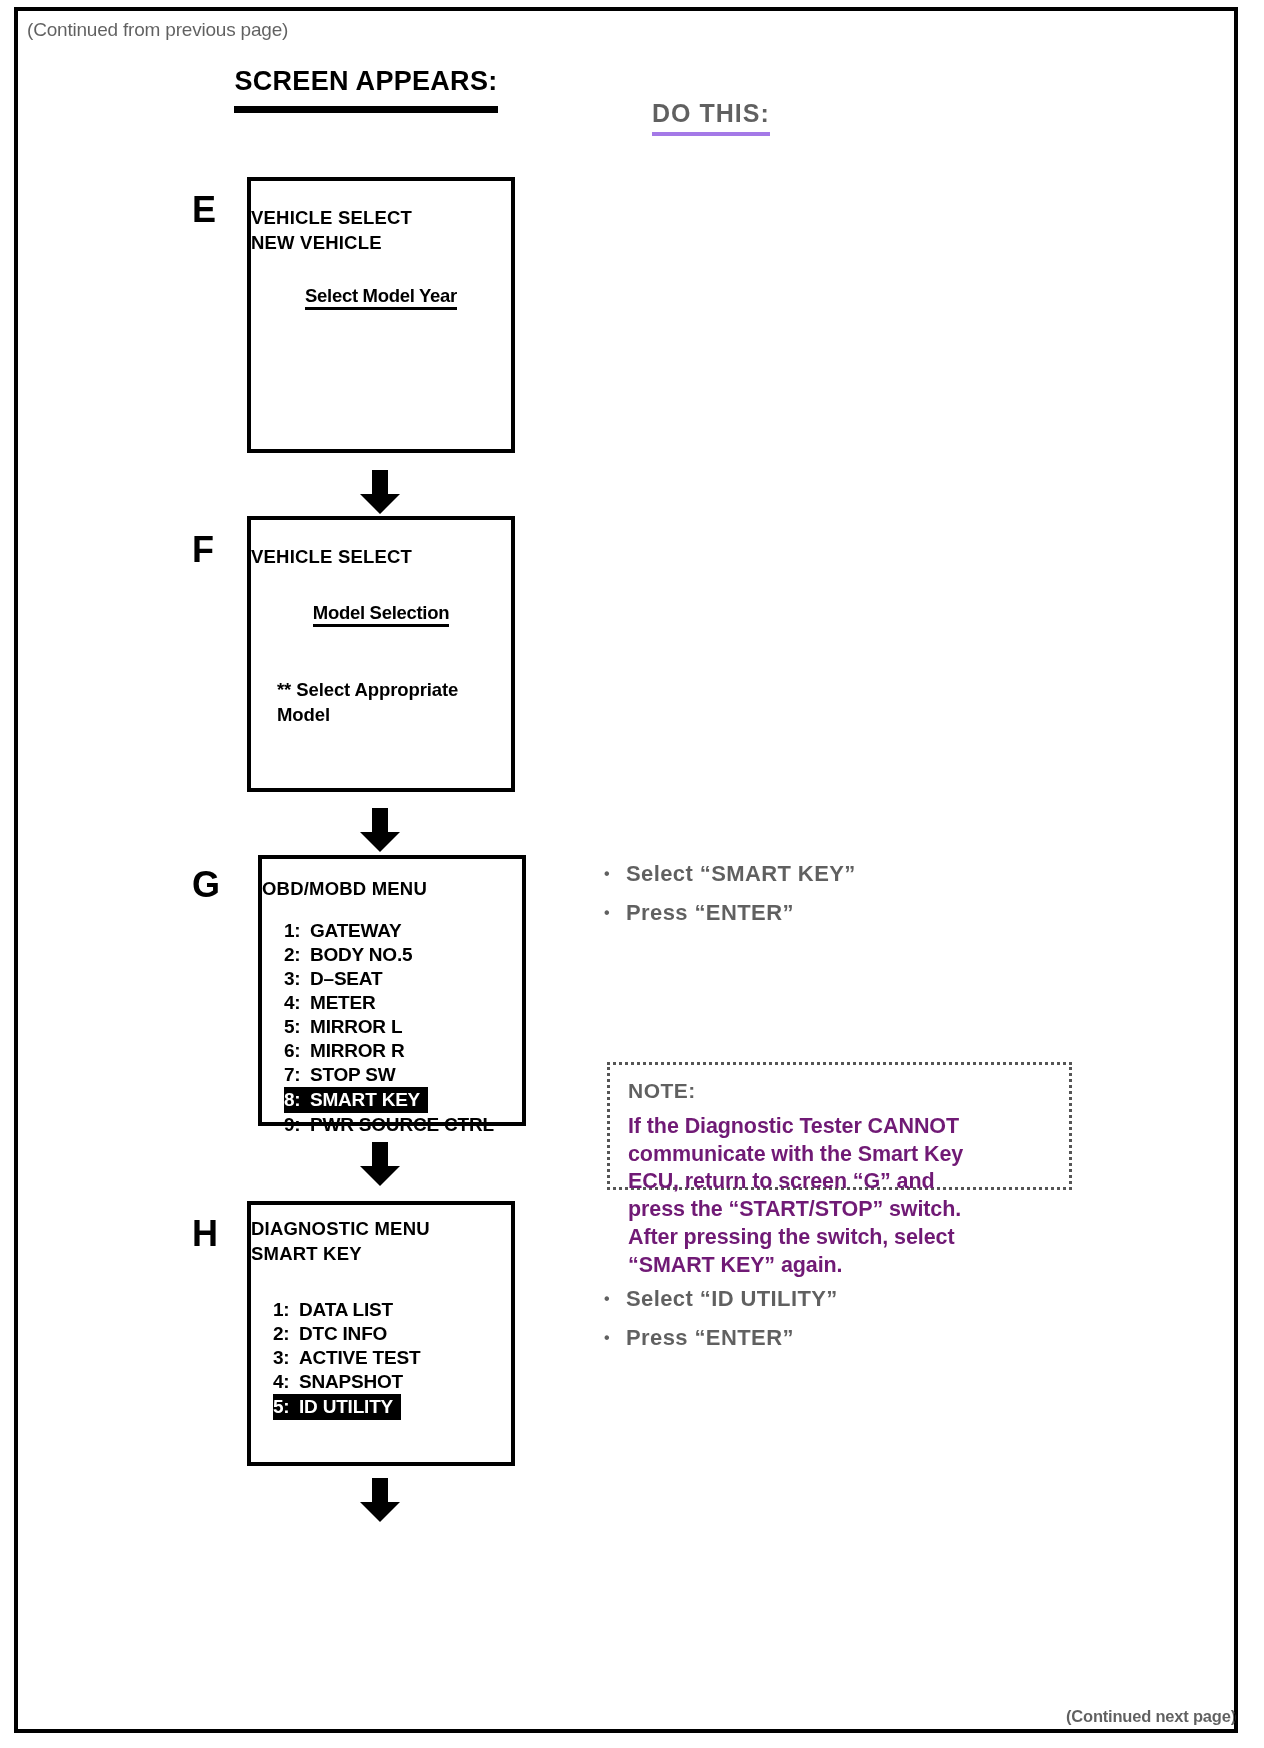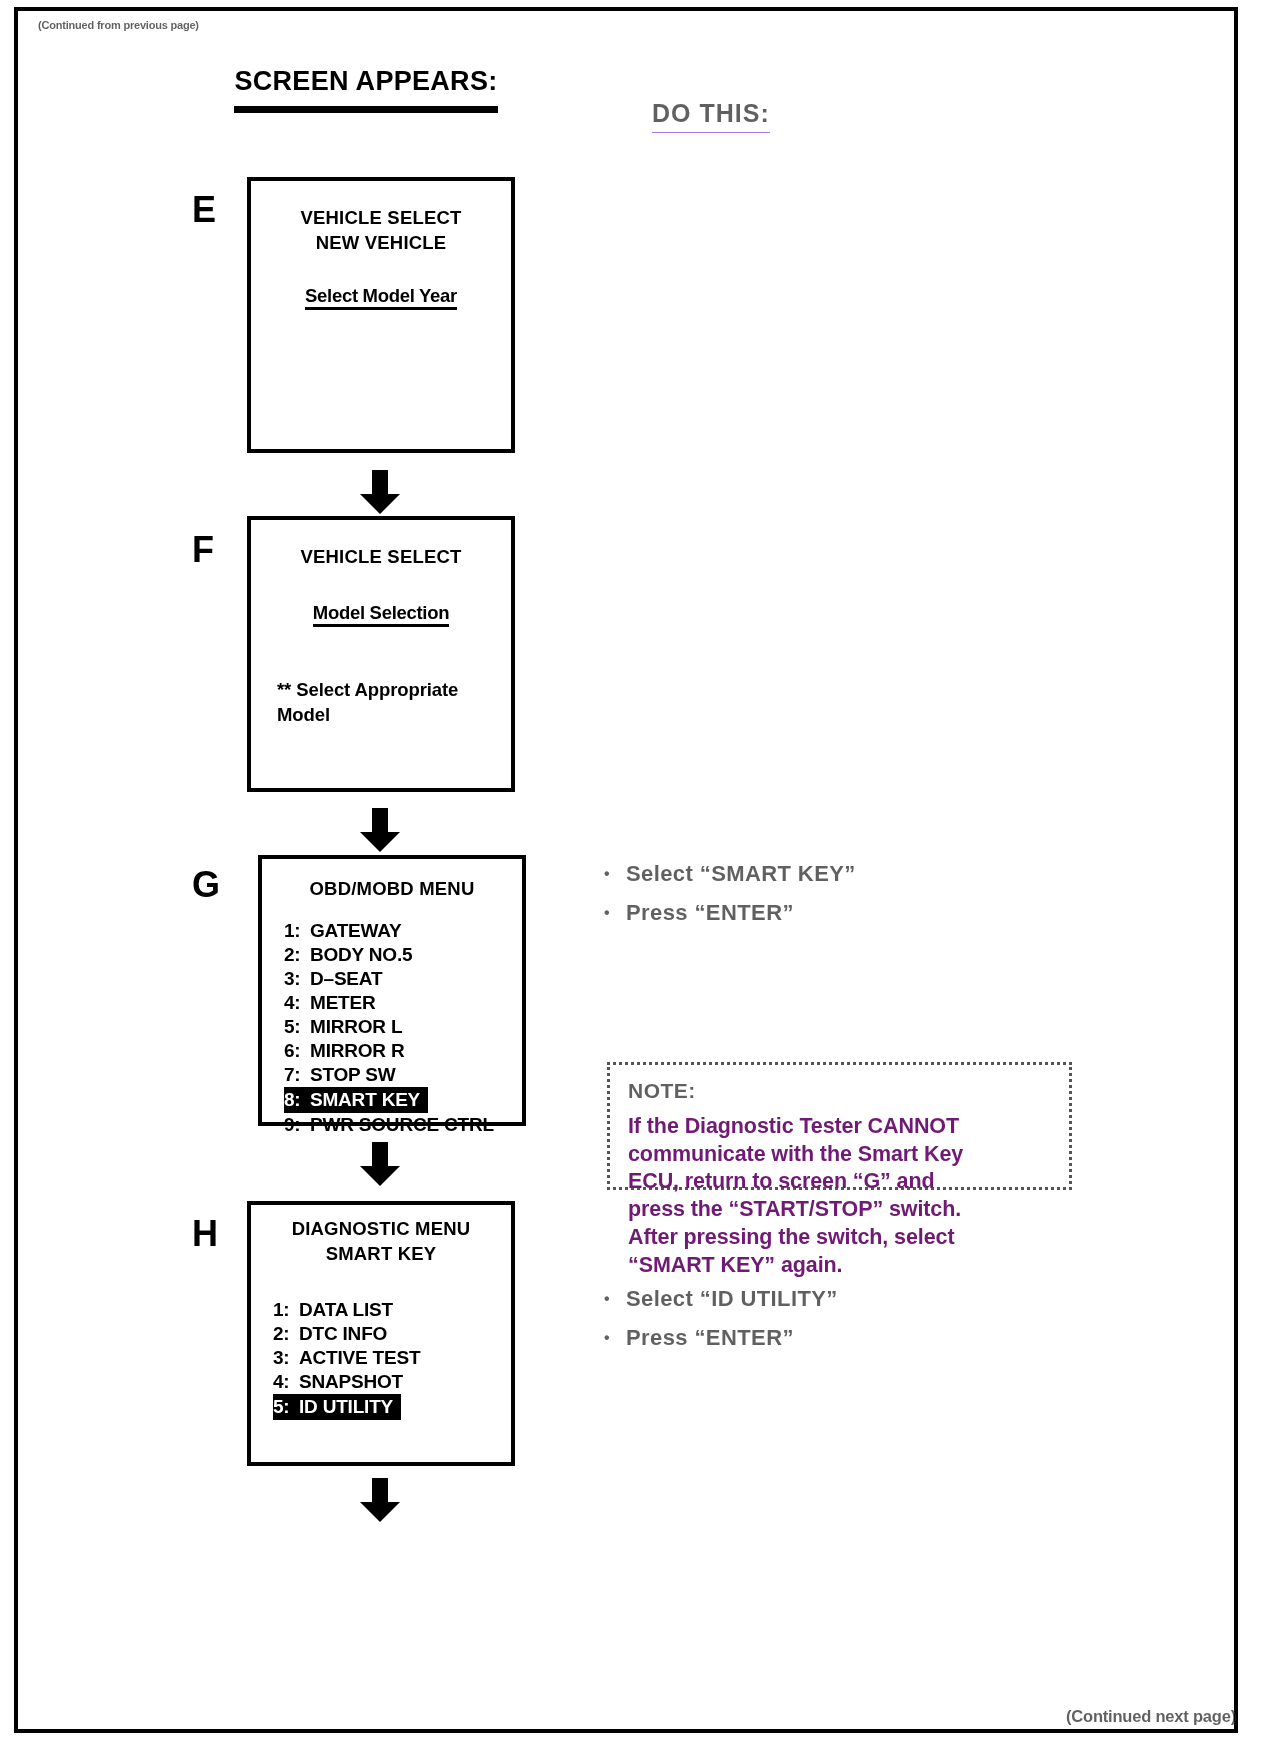--- a/index.html
+++ b/index.html
@@ -37,24 +37,24 @@
   
   .dither {
     color: #000;
     opacity: 0.62;
     text-shadow: 0 0 0.4px #fff;
   }
 
   
   .cont-prev {
     position: absolute;
-    left: 38px;
+    left: 27px;
     top: 19px;
-    font-size: 11px;
-    font-weight: bold;
+    font-size: 19px;
+    font-weight: normal;
     letter-spacing: -0.2px;
   }
 
   .when-this {
     position: absolute;
     left: 196px;
     top: 66px;
     width: 340px;
     text-align: center;
     font-size: 27px;
@@ -71,41 +71,40 @@
   .do-this {
     position: absolute;
     left: 652px;
     top: 99px;
     font-size: 25px;
     font-weight: bold;
     letter-spacing: 1px;
   }
   .do-this .ul {
     display: inline-block;
-    border-bottom: 1px solid #6d28d9;
+    border-bottom: 4px solid #6d28d9;
     padding-bottom: 4px;
   }
 
   
   .flow-letter {
     position: absolute;
     font-size: 36px;
     font-weight: bold;
     line-height: 1;
   }
 
   
   .screen {
     position: absolute;
     border: 4px solid #000;
     background: #fff;
     box-sizing: border-box;
   }
   .screen-title {
-    text-align: center;
     font-size: 18.5px;
     font-weight: bold;
     line-height: 1.33;
     letter-spacing: 0.2px;
   }
   .screen-sub {
     text-align: center;
     font-size: 18.5px;
     font-weight: bold;
     letter-spacing: -0.3px;

